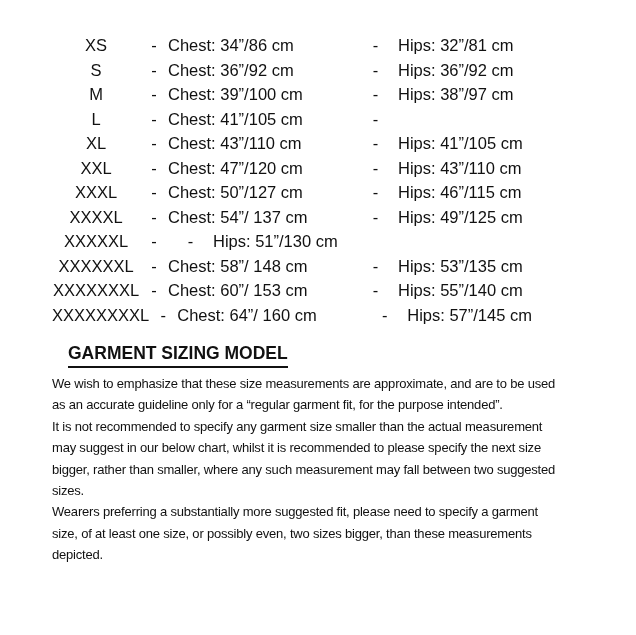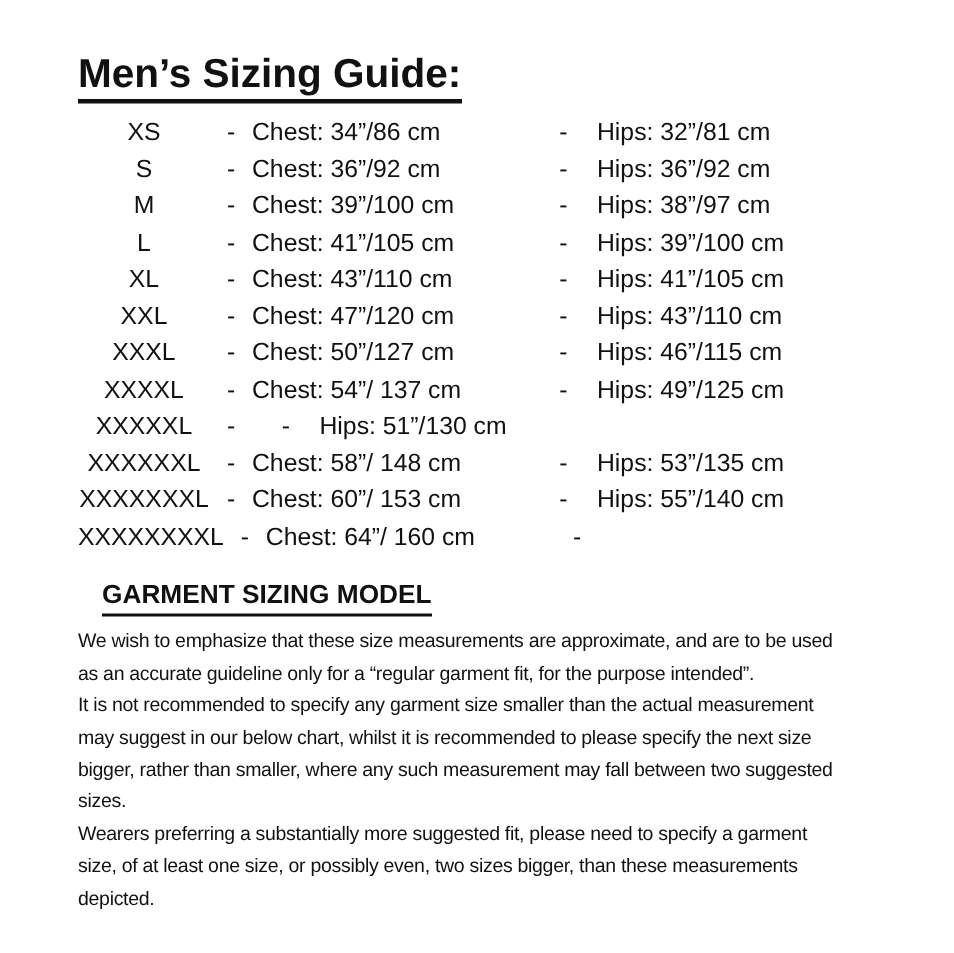--- a/index.html
+++ b/index.html
@@ -89,23 +89,20 @@
   }
   .gm-line {
     white-space: nowrap;
   }
 </style>
 </head>
 <body>
 
 <div class="page">
 
-  <h1 class="main-title">
-    <span class="underlined">Men’s Sizing Guide:</span>
-  </h1>
 
   <div class="size-table">
 
     <div class="size-row">
       <span class="c-size">XS</span>
       <span class="c-sep1">-</span>
       <span class="c-chest">Chest: 34”/86 cm</span>
       <span class="c-sep2">-</span>
       <span class="c-hips">Hips: 32”/81 cm</span>
     </div>
@@ -124,21 +121,20 @@
       <span class="c-chest">Chest: 39”/100 cm</span>
       <span class="c-sep2">-</span>
       <span class="c-hips">Hips: 38”/97 cm</span>
     </div>
 
     <div class="size-row">
       <span class="c-size">L</span>
       <span class="c-sep1">-</span>
       <span class="c-chest">Chest: 41”/105 cm</span>
       <span class="c-sep2">-</span>
-      <span class="c-hips">Hips: 39”/100 cm</span>
     </div>
 
     <div class="size-row">
       <span class="c-size">XL</span>
       <span class="c-sep1">-</span>
       <span class="c-chest">Chest: 43”/110 cm</span>
       <span class="c-sep2">-</span>
       <span class="c-hips">Hips: 41”/105 cm</span>
     </div>
 
@@ -188,20 +184,21 @@
       <span class="c-chest">Chest: 60”/ 153 cm</span>
       <span class="c-sep2">-</span>
       <span class="c-hips">Hips: 55”/140 cm</span>
     </div>
 
     <div class="size-row">
       <span class="c-size">XXXXXXXXL</span>
       <span class="c-sep1">-</span>
       <span class="c-chest">Chest: 64”/ 160 cm</span>
       <span class="c-sep2">-</span>
+      <span class="c-hips">Hips: 57”/145 cm</span>
     </div>
 
   </div>
 
   <div class="gm-heading">
     <span class="underlined">GARMENT SIZING MODEL</span>
   </div>
 
   <div class="gm-body">
     <div class="gm-line">We wish to emphasize that these size measurements are approximate, and are to be used</div>

